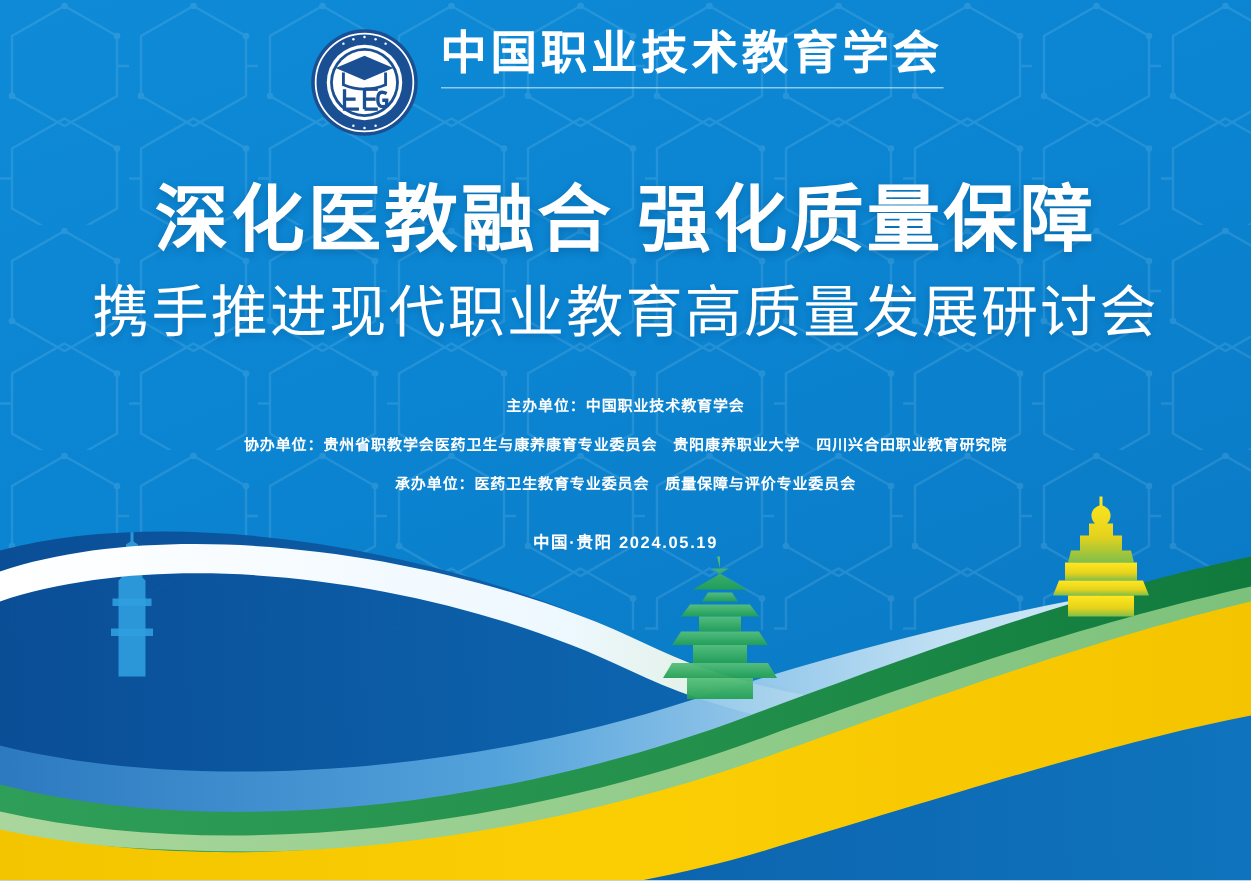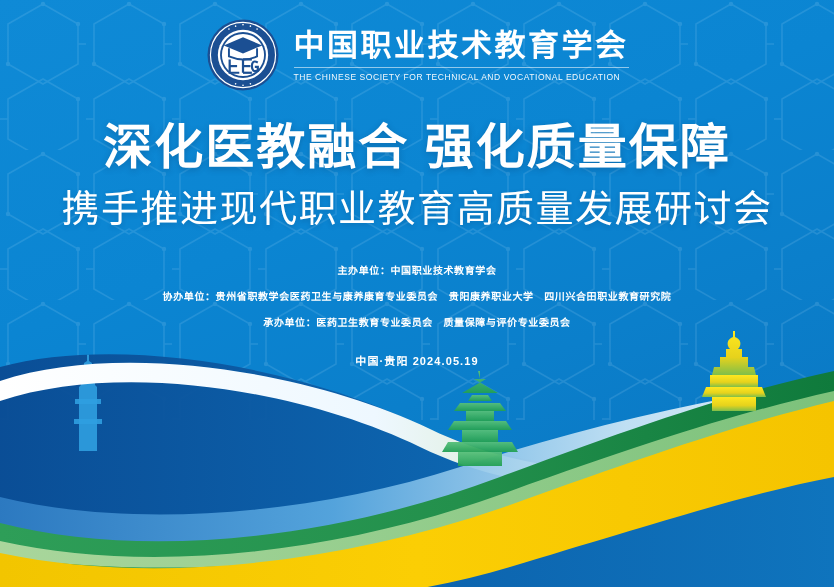--- a/index.html
+++ b/index.html
@@ -35,21 +35,21 @@
     pointer-events: none;
   }
 
   
   .logo-row {
     position: absolute;
     top: 18px;
     left: 0;
     width: 100%;
     display: flex;
-    align-items: center;
+    align-items: flex-start;
     justify-content: center;
     gap: 14px;
   }
   .logo-mark {
     width: 74px;
     height: 74px;
     flex: 0 0 auto;
   }
   .logo-text {
     display: flex;
@@ -201,21 +201,20 @@
         <circle cx="69" cy="15" r="1.1"></circle>
           <circle cx="50" cy="91" r="1.1"></circle>
         <circle cx="40" cy="89" r="1.1"></circle>
           <circle cx="60" cy="89" r="1.1"></circle>
       </g>
     </svg>
 
     <div class="logo-text">
       <div class="org-cn">中国职业技术教育学会</div>
       <div class="org-rule"></div>
-      <div class="org-en">THE CHINESE SOCIETY FOR TECHNICAL AND VOCATIONAL EDUCATION</div>
     </div>
   </div>
 
   <div class="title-main">深化医教融合  强化质量保障</div>
 
   <div class="title-sub">携手推进现代职业教育高质量发展研讨会</div>
 
   <div class="orgs">
     <div class="org-line">主办单位：中国职业技术教育学会</div>
     <div class="org-line">协办单位：贵州省职教学会医药卫生与康养康育专业委员会　贵阳康养职业大学　四川兴合田职业教育研究院</div>

